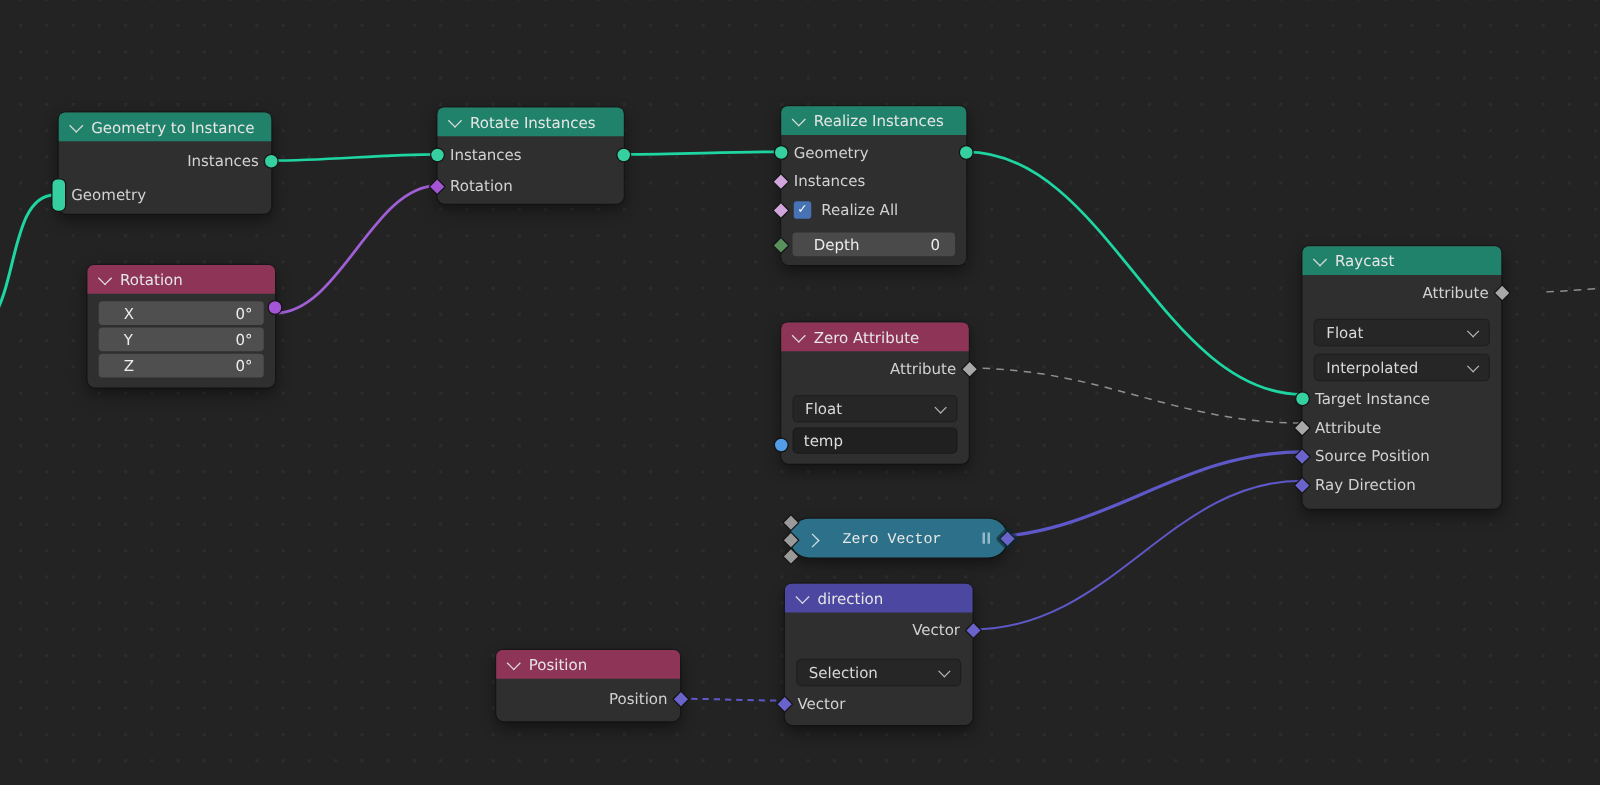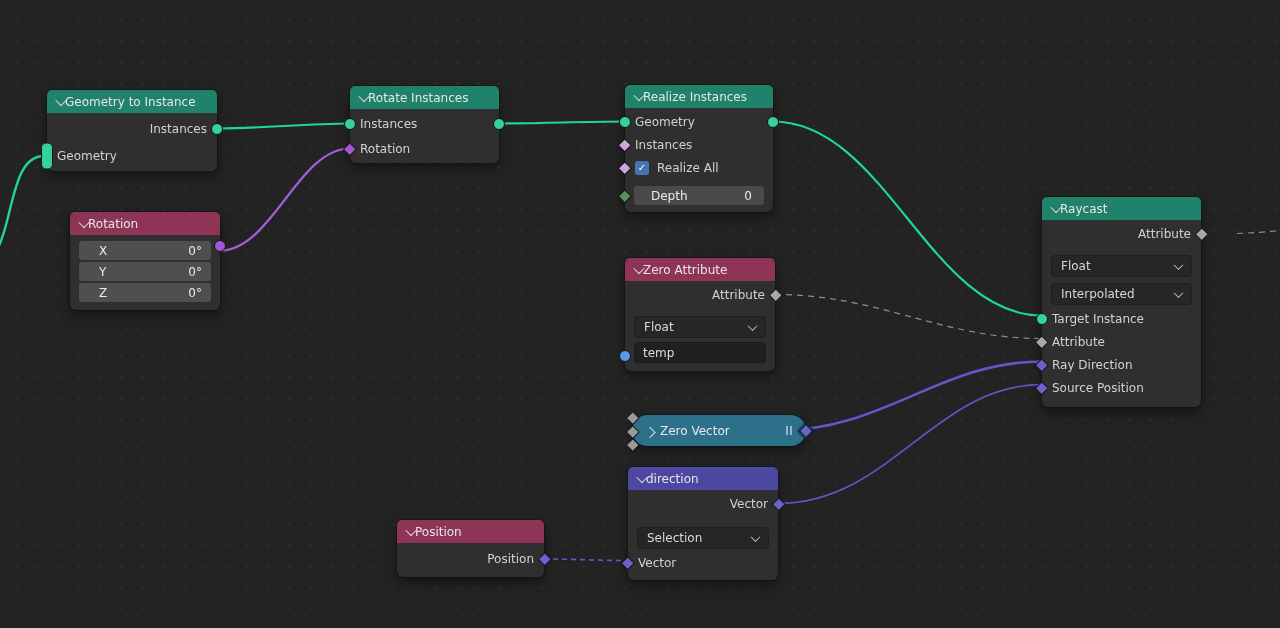--- a/index.html
+++ b/index.html
@@ -10,21 +10,21 @@
     background-image:radial-gradient(circle,#2d2d2d 1.1px,transparent 1.4px);
     background-size:21px 21px;background-position:6px 10px;
   }
   #wires{position:absolute;left:0;top:0;width:1280px;height:628px;z-index:1;}
   .node{
     position:absolute;z-index:2;background:var(--node-bg,#2f2f2f);
     border-radius:6px;color:#d2d2d2;
     box-shadow:0 0 0 1px rgba(16,16,16,.55),0 5px 12px rgba(0,0,0,.45);
   }
   .header{
-    display:flex;align-items:center;height:23px;padding:0 10px;
+    display:flex;align-items:center;gap:8px;height:23px;padding:0 10px;
     border-radius:5px 5px 0 0;color:#e6e6e6;
   }
   .hdr-green{background:var(--header-green,#20826a);}
   .hdr-red{background:var(--header-red,#8e3456);}
   .hdr-indigo{background:var(--header-indigo,#4c48a2);}
   .chev{width:7px;height:7px;border-right:1.6px solid #dcdcdc;border-bottom:1.6px solid #dcdcdc;flex:0 0 auto;}
   .chev.down{transform:rotate(45deg) translate(-1px,-1px);}
   .chev.right{transform:rotate(-45deg) translate(-1px,1px);}
   .body{padding-top:2px;}
   .row{position:relative;display:flex;align-items:center;height:23px;padding:0 10px;}
@@ -61,22 +61,23 @@
   }
   .checkrow{gap:8px;}
   .checkbox{
     width:14px;height:14px;border-radius:2.5px;background:var(--checkbox-blue,#4772b3);
     display:flex;align-items:center;justify-content:center;color:#fff;font-size:10px;line-height:1;flex:0 0 auto;
   }
   
   .pill{
     position:absolute;z-index:2;left:632px;top:415px;width:146px;height:31px;
     background:var(--zero-vector-bg,#2c7189);border-radius:16px;
-    display:flex;align-items:center;gap:6px;padding:0 14px;color:#e8e8e8;
+    display:flex;align-items:center;gap:20px;padding:0 14px;color:#e8e8e8;
     box-shadow:0 0 0 1px rgba(16,16,16,.55),0 5px 12px rgba(0,0,0,.45);
+    font-family:Liberation Mono, monospace;
   }
   .pill .chev{border-color:#d8e4ea;}
   .zv-sock{position:absolute;width:7.5px;height:7.5px;border:1px solid #141414;border-radius:1px;background:#9a9a9a;transform:rotate(45deg);left:-4px;}
   .bars{margin-left:auto;display:flex;gap:2.5px;}
   .bars i{display:block;width:2px;height:9px;background:rgba(230,244,250,.55);}
   .pill .out-d{position:absolute;right:-5px;top:50%;width:8px;height:8px;border:1px solid #10262e;border-radius:1px;transform:translateY(-50%) rotate(45deg);background:var(--socket-vector,#6a63cc);box-shadow:0 0 0 2px rgba(16,38,46,.6);}
 </style>
 </head>
 <body>
 
@@ -273,20 +274,20 @@
     <div class="row" style="margin-top:2px">
       <span class="sock circle c-geo l"></span>
       <span>Target Instance</span>
     </div>
     <div class="row">
       <span class="sock diamond c-gray l"></span>
       <span>Attribute</span>
     </div>
     <div class="row">
       <span class="sock diamond c-vec l"></span>
+      <span>Source Position</span>
+    </div>
+    <div class="row">
+      <span class="sock diamond c-vec l"></span>
       <span>Ray Direction</span>
     </div>
-    <div class="row">
-      <span class="sock diamond c-vec l"></span>
-      <span>Source Position</span>
-    </div>
   </div>
 </div>
 
 </body></html>

